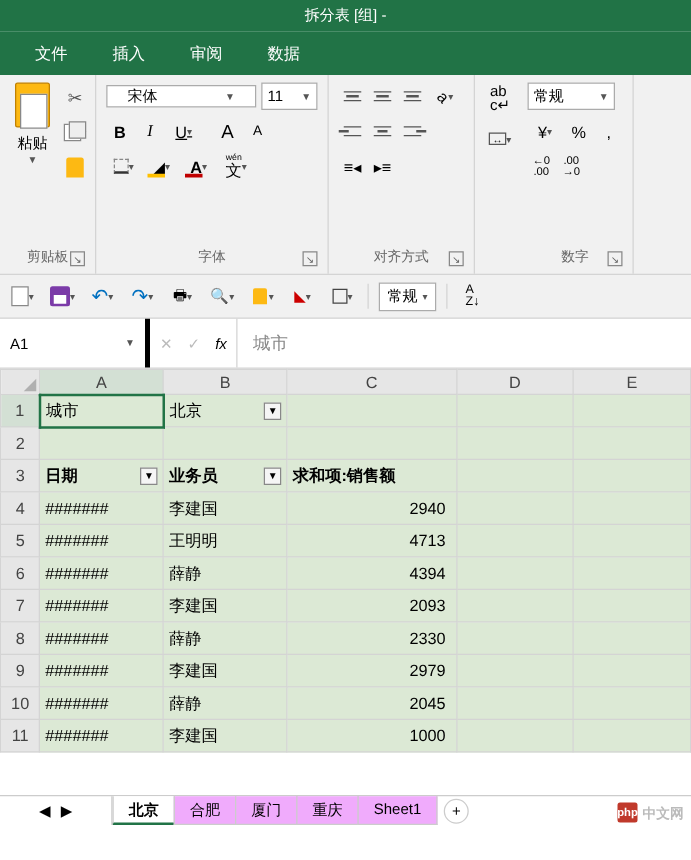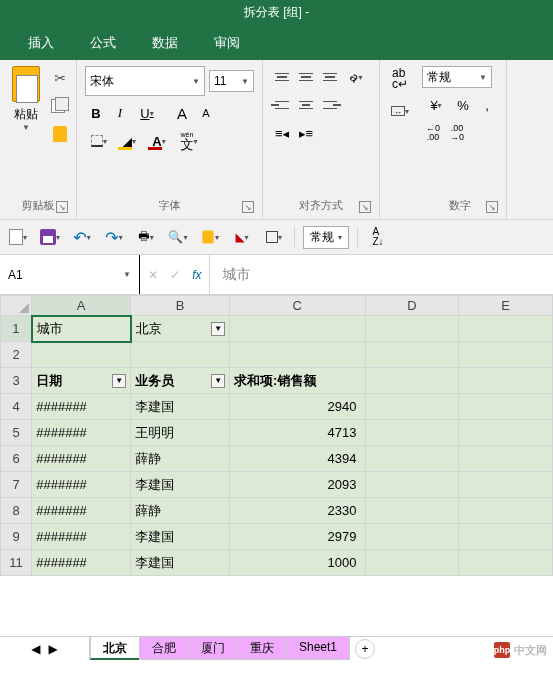--- a/index.html
+++ b/index.html
@@ -28,21 +28,21 @@
     .clipboard-small { display: flex; flex-direction: column; gap: 8px; padding-top: 4px; }
     .small-icon-btn { width: 20px; height: 20px; cursor: pointer; display: flex; align-items: center; justify-content: center; }
     .scissors { color: #555; font-size: 14px; }
     .copy-icon { width: 14px; height: 14px; border: 1px solid #888; background: #fff; position: relative; }
     .copy-icon::after { content: ""; position: absolute; top: -3px; left: 3px; width: 12px; height: 12px; border: 1px solid #888; background: #eee; }
     .format-painter { width: 14px; height: 16px; background: #fdb913; border-radius: 2px 2px 0 0; }
     
     
     .font-body { display: flex; flex-direction: column; gap: 6px; padding: 2px; }
     .font-row { display: flex; gap: 4px; align-items: center; }
-    .font-select { width: 120px; height: 30px; border: 1px solid #ababab; background: #fff; padding: 0 4px; font-size: 12px; display: flex; align-items: center; justify-content: space-between; }
+    .font-select { width: 120px; height: 18px; border: 1px solid #ababab; background: #fff; padding: 0 16px; font-size: 12px; display: flex; align-items: center; justify-content: space-between; }
     .size-select { width: 45px; height: 22px; border: 1px solid #ababab; background: #fff; padding: 0 4px; font-size: 12px; display: flex; align-items: center; justify-content: space-between; }
     .attr-group { display: flex; gap: 2px; }
     .attr-btn { width: 22px; height: 22px; display: flex; align-items: center; justify-content: center; cursor: pointer; font-size: 13px; }
     .bold-btn { font-weight: bold; }
     .italic-btn { font-style: italic; font-family: serif; }
     .underline-btn { text-decoration: underline; }
     .wide-attr { width: 28px; display: flex; align-items: center; }
     .font-inc, .font-dec { font-size: 13px; }
     .color-btn { position: relative; }
     .color-bar { position: absolute; bottom: 2px; left: 3px; width: 14px; height: 3px; }
@@ -58,21 +58,21 @@
     .number-select { width: 70px; height: 22px; border: 1px solid #ababab; background: #fff; padding: 0 4px; display: flex; align-items: center; justify-content: space-between; }
     
     
     .qat { background: #f1f1f1; height: 35px; border-bottom: 1px solid #d4d4d4; display: flex; align-items: center; padding: 0 6px; gap: 8px; }
     .qat-btn { width: 24px; height: 24px; display: flex; align-items: center; justify-content: center; cursor: pointer; }
     .qat-sep { width: 1px; height: 20px; background: #d4d4d4; }
     .qat-select { padding: 2px 6px; border: 1px solid #ababab; background: #fff; display: flex; align-items: center; gap: 4px; }
     
     
     .formula-bar { height: 40px; border-bottom: 1px solid #d4d4d4; display: flex; align-items: stretch; }
-    .name-box { width: 140px; border-right: 1px solid #000000; display: flex; align-items: center; padding: 0 8px; justify-content: space-between; }
+    .name-box { width: 120px; border-right: 4px solid #000000; display: flex; align-items: center; padding: 0 8px; justify-content: space-between; }
     .formula-btns { display: flex; align-items: center; padding: 0 8px; gap: 12px; }
     .formula-input { flex: 1; border-left: 1px solid #d4d4d4; display: flex; align-items: center; padding: 0 12px; color: #888; font-size: 14px; }
     
     
     .grid-container { position: relative; }
     .grid { border-collapse: collapse; width: 100%; }
     .grid th, .grid td { border: 1px solid #d4d4d4; font-size: 13px; font-weight: normal; }
     .corner-cell { width: 30px; height: 20px; background: #e6e6e6; border-right: 1px solid #999; border-bottom: 1px solid #999; position: relative; }
     .corner-cell::after { content: ""; position: absolute; right: 2px; bottom: 2px; border-left: 10px solid transparent; border-bottom: 10px solid #b0b0b0; }
     .col-header { background: #e6e6e6; height: 20px; text-align: center; color: #444; }
@@ -102,24 +102,24 @@
     .save-icon::after { content: ""; position: absolute; bottom: 2px; left: 3px; width: 10px; height: 7px; background: #fff; }
   </style>
 </head>
 <body>
 
 <div class="titlebar">
   <span>拆分表 [组] -</span>
 </div>
 
 <div class="ribbon-tabs">
+  <div class="ribbon-tab">文件</div>
   <div class="ribbon-tab">插入</div>
-  <div class="ribbon-tab">公式</div>
+  <div class="ribbon-tab">审阅</div>
   <div class="ribbon-tab">数据</div>
-  <div class="ribbon-tab">审阅</div>
 </div>
 
 <div class="ribbon-content">
 
   <div class="ribbon-group">
     <div class="ribbon-group-body clipboard-body">
       <div class="paste-btn">
         <div class="paste-icon"></div>
         <span>粘贴</span>
         <span class="dropdown-arrow">▼</span>
@@ -345,21 +345,21 @@
 </div>
 
 <div class="formula-bar">
   <div class="name-box">
     <span>A1</span>
     <span class="dropdown-arrow">▼</span>
   </div>
   <div class="formula-btns">
     <span style="color:#bbb">✕</span>
     <span style="color:#bbb">✓</span>
-    <span style="font-style:italic;color:#0369a1">fx</span>
+    <span style="font-style:italic;color:#000000">fx</span>
   </div>
   <div class="formula-input">
     <span>城市</span>
   </div>
 </div>
 
 <div class="grid-container">
 <table class="grid">
   <tbody>
         <tr>
@@ -438,20 +438,28 @@
         </tr>
         <tr>
     <th class="row-header">9</th>
     <td class="data-cell cell-green">#######</td>
     <td class="data-cell cell-green">李建国</td>
     <td class="data-cell cell-green num-right">2979</td>
     <td class="data-cell cell-green"></td>
     <td class="data-cell cell-green"></td>
         </tr>
         <tr>
+    <th class="row-header">10</th>
+    <td class="data-cell cell-green">#######</td>
+    <td class="data-cell cell-green">薛静</td>
+    <td class="data-cell cell-green num-right">2045</td>
+    <td class="data-cell cell-green"></td>
+    <td class="data-cell cell-green"></td>
+        </tr>
+        <tr>
     <th class="row-header">11</th>
     <td class="data-cell cell-green">#######</td>
     <td class="data-cell cell-green">李建国</td>
     <td class="data-cell cell-green num-right">1000</td>
     <td class="data-cell cell-green"></td>
     <td class="data-cell cell-green"></td>
         </tr>
       </tbody>
 </table>
 </div>

